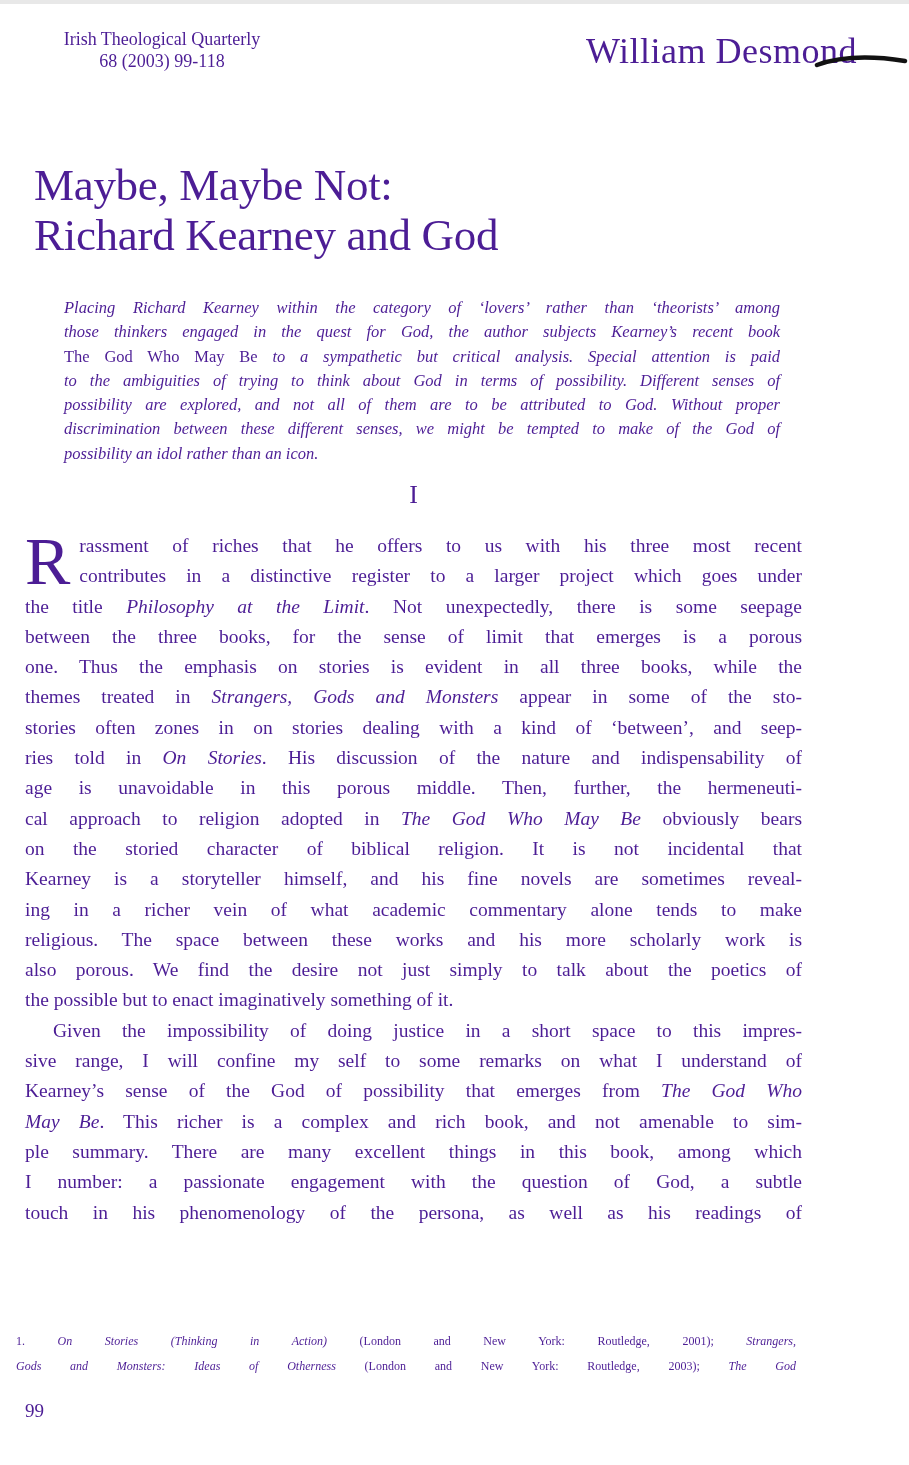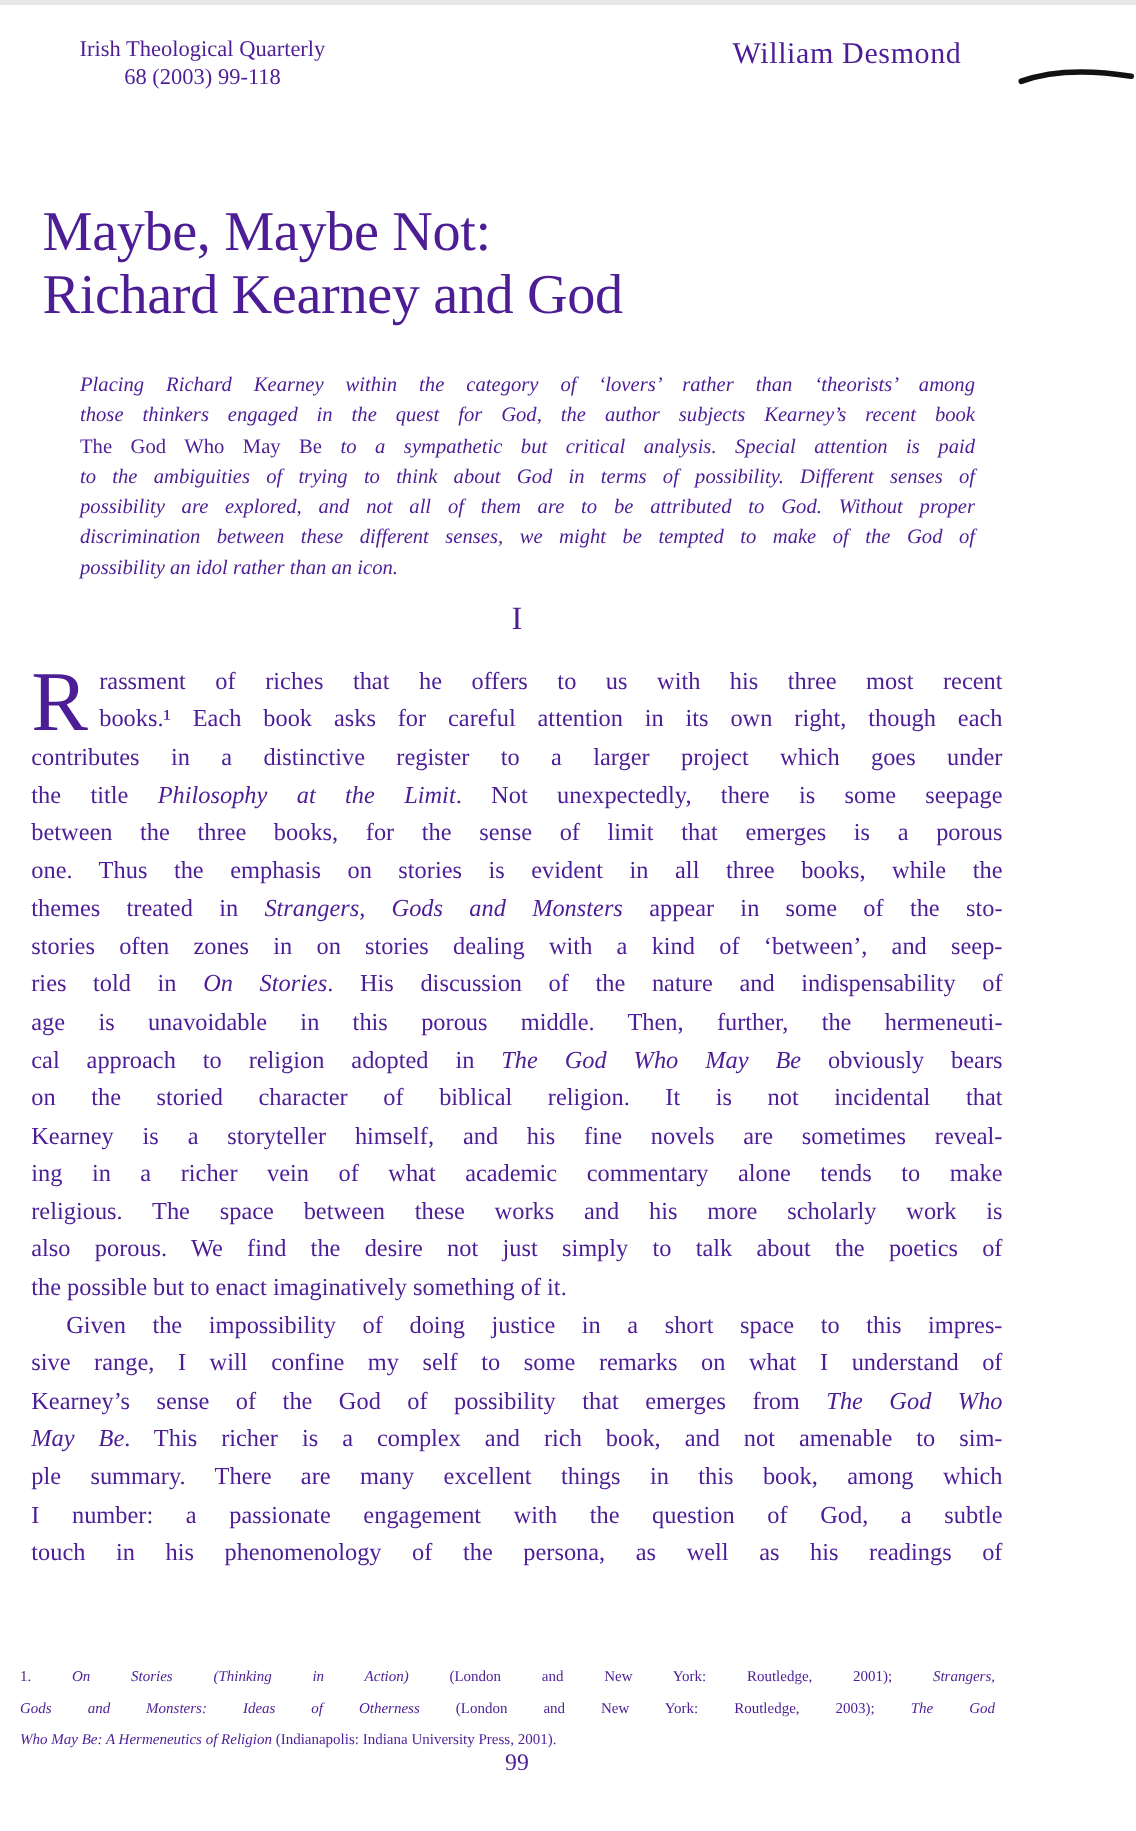--- a/index.html
+++ b/index.html
@@ -19,21 +19,21 @@
     position: absolute;
     left: 36px; top: 24px;
     width: 252px;
     text-align: center;
     font-size: 18px;
     line-height: 22px;
   }
   .author {
     position: absolute;
     left: 586px; top: 26px;
-    font-size: 24px;
+    font-size: 36px;
     letter-spacing: 0.5px;
     white-space: nowrap;
   }
   .swoosh {
     position: absolute;
     left: 813px; top: 47px;
   }
 
   
   .title {
@@ -99,21 +99,21 @@
     width: 780px;
     font-size: 12px;
     line-height: 25px;
   }
   .footnote .seg-i { font-style: italic; }
 
   .page-number {
     position: absolute;
     left: 25px; top: 1396px;
     width: 777px;
-    text-align: center;
+    text-align: left;
     font-size: 19px;
   }
 </style>
 </head>
 <body>
 
 <div class="page">
 
   <div class="journal">
     <div>Irish Theological Quarterly</div>
@@ -142,21 +142,20 @@
         <div class="line last"><span>possibility an idol rather than an icon.</span></div>
       </div>
     </div>
 
   <div class="section-marker">I</div>
 
   <div class="body-text">
       <div class="para">
         <span class="dropcap">R</span>
         <div class="line"><span>rassment of riches that he offers to us with his three most recent</span></div>
-        <div class="line"><span>books.¹ Each book asks for careful attention in its own right, though each</span></div>
         <div class="line"><span>contributes in a distinctive register to a larger project which goes under</span></div>
         <div class="line"><span>the title </span><span class="seg-i">Philosophy at the Limit</span><span>. Not unexpectedly, there is some seepage</span></div>
         <div class="line"><span>between the three books, for the sense of limit that emerges is a porous</span></div>
         <div class="line"><span>one. Thus the emphasis on stories is evident in all three books, while the</span></div>
         <div class="line"><span>themes treated in </span><span class="seg-i">Strangers, Gods and Monsters</span><span> appear in some of the sto-</span></div>
         <div class="line"><span>stories often zones in on stories dealing with a kind of ‘between’, and seep-</span></div>
         <div class="line"><span>ries told in </span><span class="seg-i">On Stories</span><span>. His discussion of the nature and indispensability of</span></div>
         <div class="line"><span>age is unavoidable in this porous middle. Then, further, the hermeneuti-</span></div>
         <div class="line"><span>cal approach to religion adopted in </span><span class="seg-i">The God Who May Be</span><span> obviously bears</span></div>
         <div class="line"><span>on the storied character of biblical religion. It is not incidental that</span></div>
@@ -174,19 +173,18 @@
         <div class="line"><span>ple summary. There are many excellent things in this book, among which</span></div>
         <div class="line"><span>I number: a passionate engagement with the question of God, a subtle</span></div>
         <div class="line"><span>touch in his phenomenology of the persona, as well as his readings of</span></div>
       </div>
     </div>
 
   <div class="footnote">
       <div class="para">
         <div class="line"><span>1. </span><span class="seg-i">On Stories (Thinking in Action)</span><span> (London and New York: Routledge, 2001); </span><span class="seg-i">Strangers,</span></div>
         <div class="line"><span class="seg-i">Gods and Monsters: Ideas of Otherness</span><span> (London and New York: Routledge, 2003); </span><span class="seg-i">The God</span></div>
-        <div class="line last"><span class="seg-i">Who May Be: A Hermeneutics of Religion</span><span> (Indianapolis: Indiana University Press, 2001).</span></div>
       </div>
     </div>
 
   <div class="page-number">99</div>
 
 </div>
 
 </body></html>

